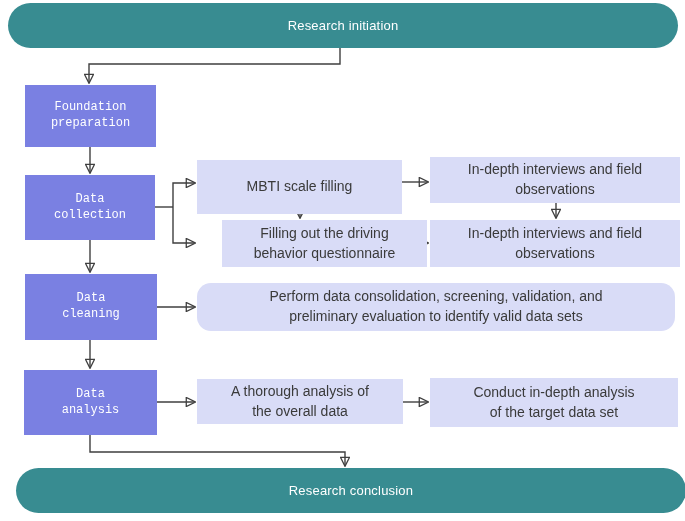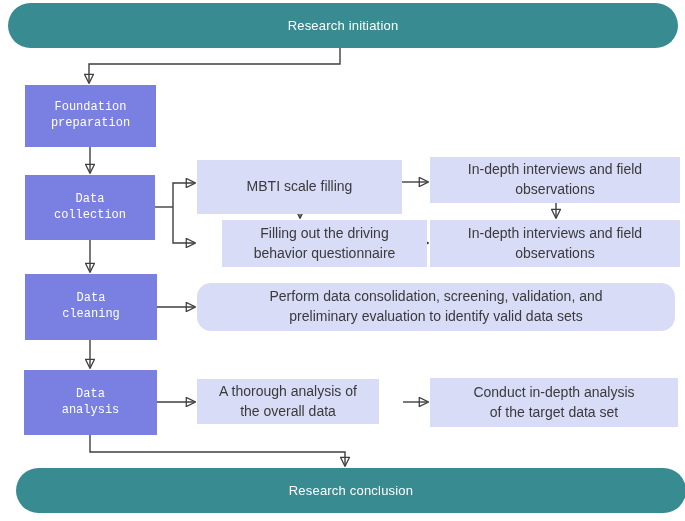--- a/index.html
+++ b/index.html
@@ -108,21 +108,21 @@
 
   <div class="node sub" style="left:430px; top:157px; width:250px; height:46px;">In-depth interviews and field
 observations</div>
 
   <div class="node sub" style="left:430px; top:220px; width:250px; height:47px;">In-depth interviews and field
 observations</div>
 
   <div class="node sub" style="left:197px; top:283px; width:478px; height:48px;border-radius:14px;">Perform data consolidation, screening, validation, and
 preliminary evaluation to identify valid data sets</div>
 
-  <div class="node sub" style="left:197px; top:379px; width:182px; height:45px;">A thorough analysis of
+  <div class="node sub" style="left:197px; top:379px; width:206px; height:45px;">A thorough analysis of
 the overall data</div>
 
   <div class="node sub" style="left:430px; top:378px; width:248px; height:49px;">Conduct in-depth analysis
 of the target data set</div>
 
   <div class="node pill" style="left:16px; top:468px; width:670px; height:45px;">Research conclusion</div>
 
 </div>
 
 </body></html>

